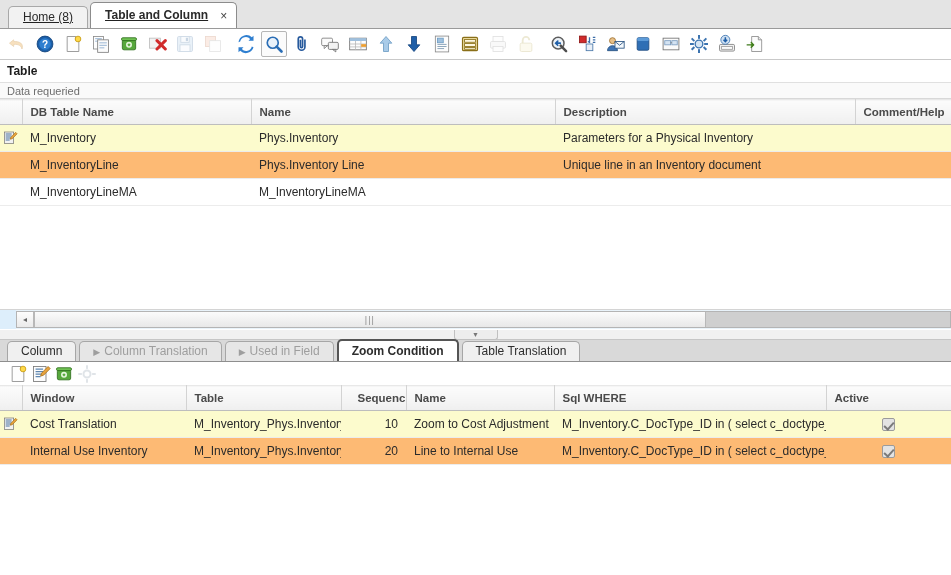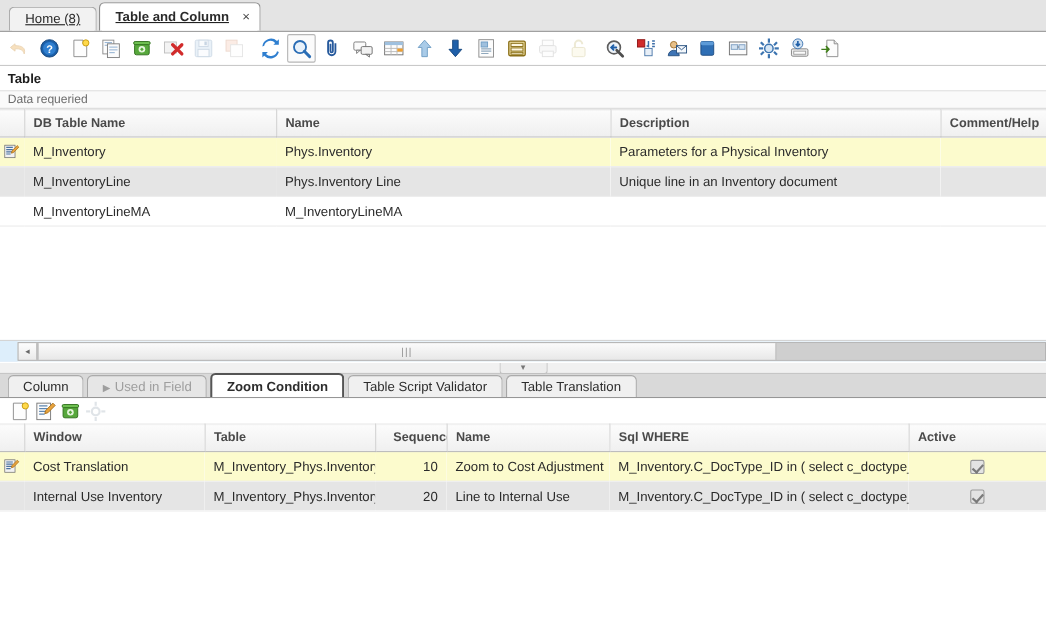--- a/index.html
+++ b/index.html
@@ -125,21 +125,21 @@
     padding: 0 8px;
     border-bottom: 1px solid #ececec;
     white-space: nowrap;
     overflow: hidden;
     text-overflow: clip;
   }
   .grid td.num { text-align: right; margin-top: 48px; }
   .grid td.selcol { padding: 0 0 0 3px; }
   .grid td.center { text-align: center; padding: 0; }
   tr.r-sel td { background: #fcfbcd; }
-  tr.r-alt td { background: #e5e5e5; }
+  tr.r-alt td { background: #fdba74; }
   tr.r-norm td { background: #ffffff; }
 
   .rowicon { width: 16px; height: 16px; display: inline-block; vertical-align: middle; }
   .cbox {
     width: 13px; height: 13px;
     display: inline-block;
     border: 1px solid #9b9b9b;
     border-radius: 2px;
     background: #e3e3e3;
     position: relative;
@@ -534,23 +534,23 @@
     <div class="sbtrack"></div>
   </div>
 </div>
 
 <div id="splitter">
   <div class="handle">▼</div>
 </div>
 
 <div id="btabs">
     <div class="btab"><span>Column</span></div>
+    <div class="btab dim"><span class="arw">▶</span><span>Column Translation</span></div>
     <div class="btab dim"><span class="arw">▶</span><span>Used in Field</span></div>
     <div class="btab sel"><span>Zoom Condition</span></div>
-    <div class="btab"><span>Table Script Validator</span></div>
     <div class="btab"><span>Table Translation</span></div>
   </div>
 
 <div id="minitools">
     <div class="mbtn" title="New Record">
       <svg width="20" height="20" viewBox="0 0 24 24">
         <path d="M5 3 h10 l4 4 v14 H5 Z" fill="#fdfdfd" stroke="#8a8a8a" stroke-width="1"></path>
         <path d="M15 3 v4 h4" fill="#e4e4e4" stroke="#8a8a8a"></path>
         <circle cx="18" cy="6" r="3.4" fill="#ffd94a" stroke="#c79a10"></circle>
       </svg>

